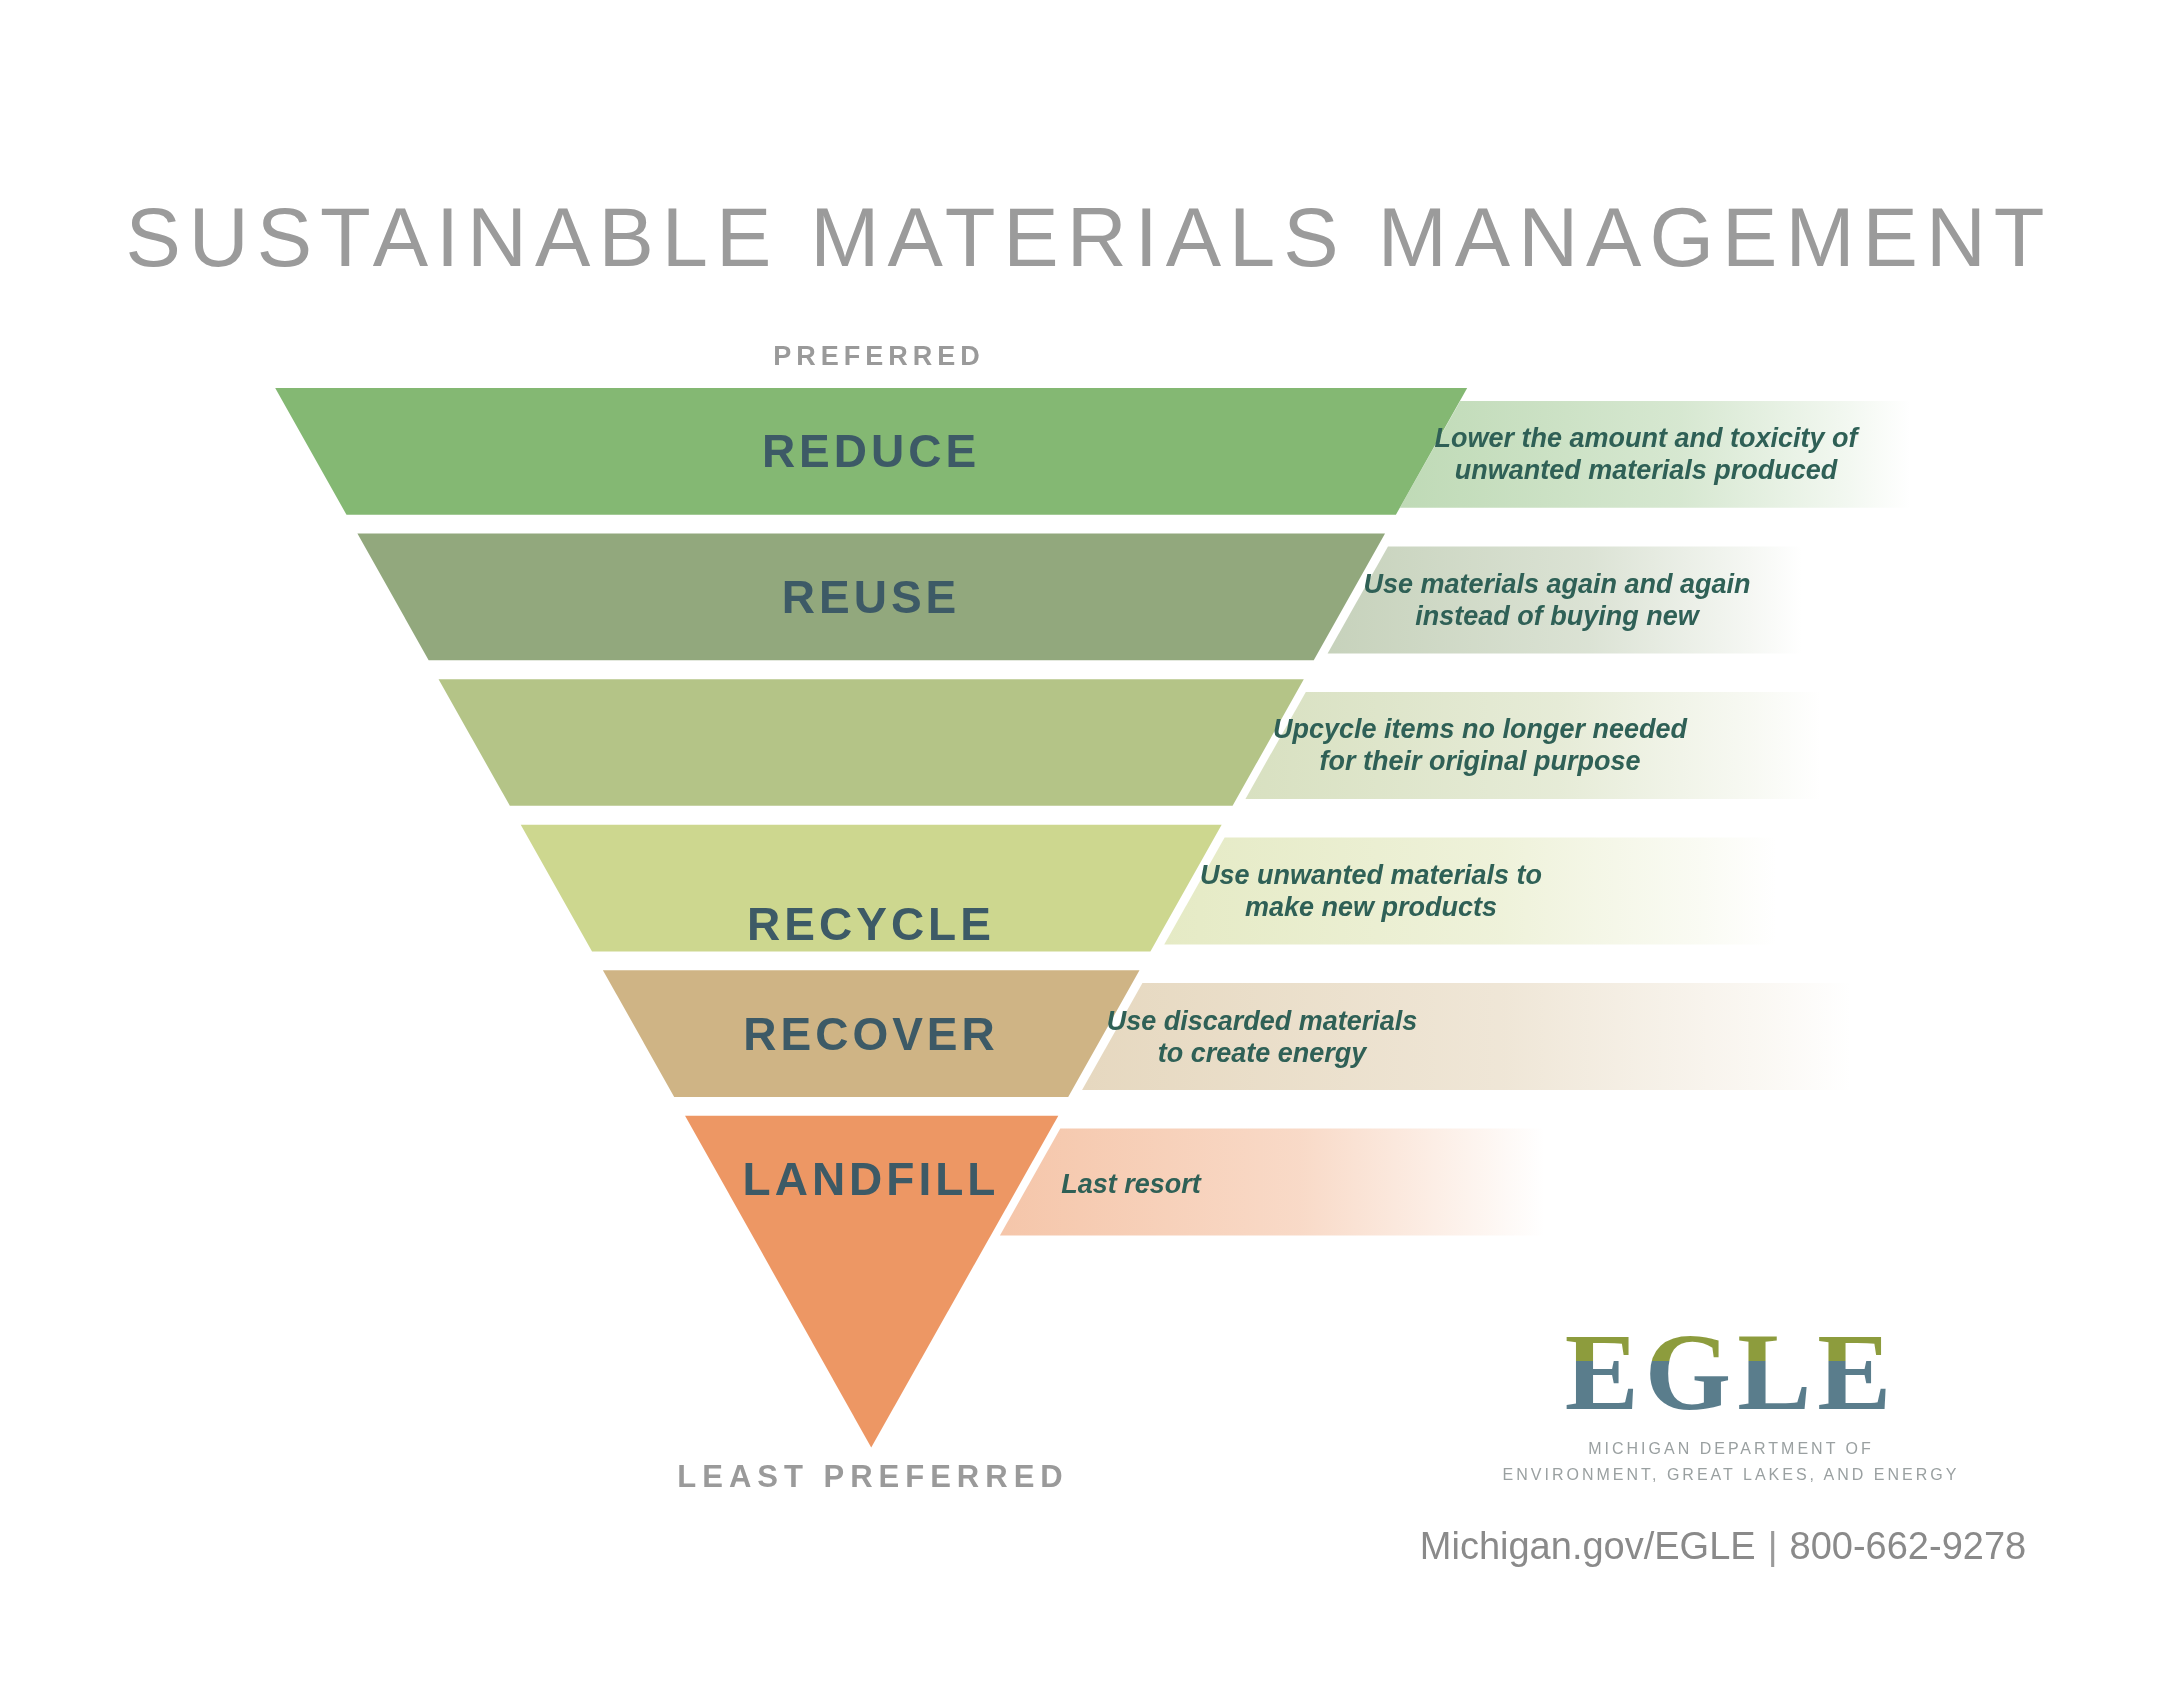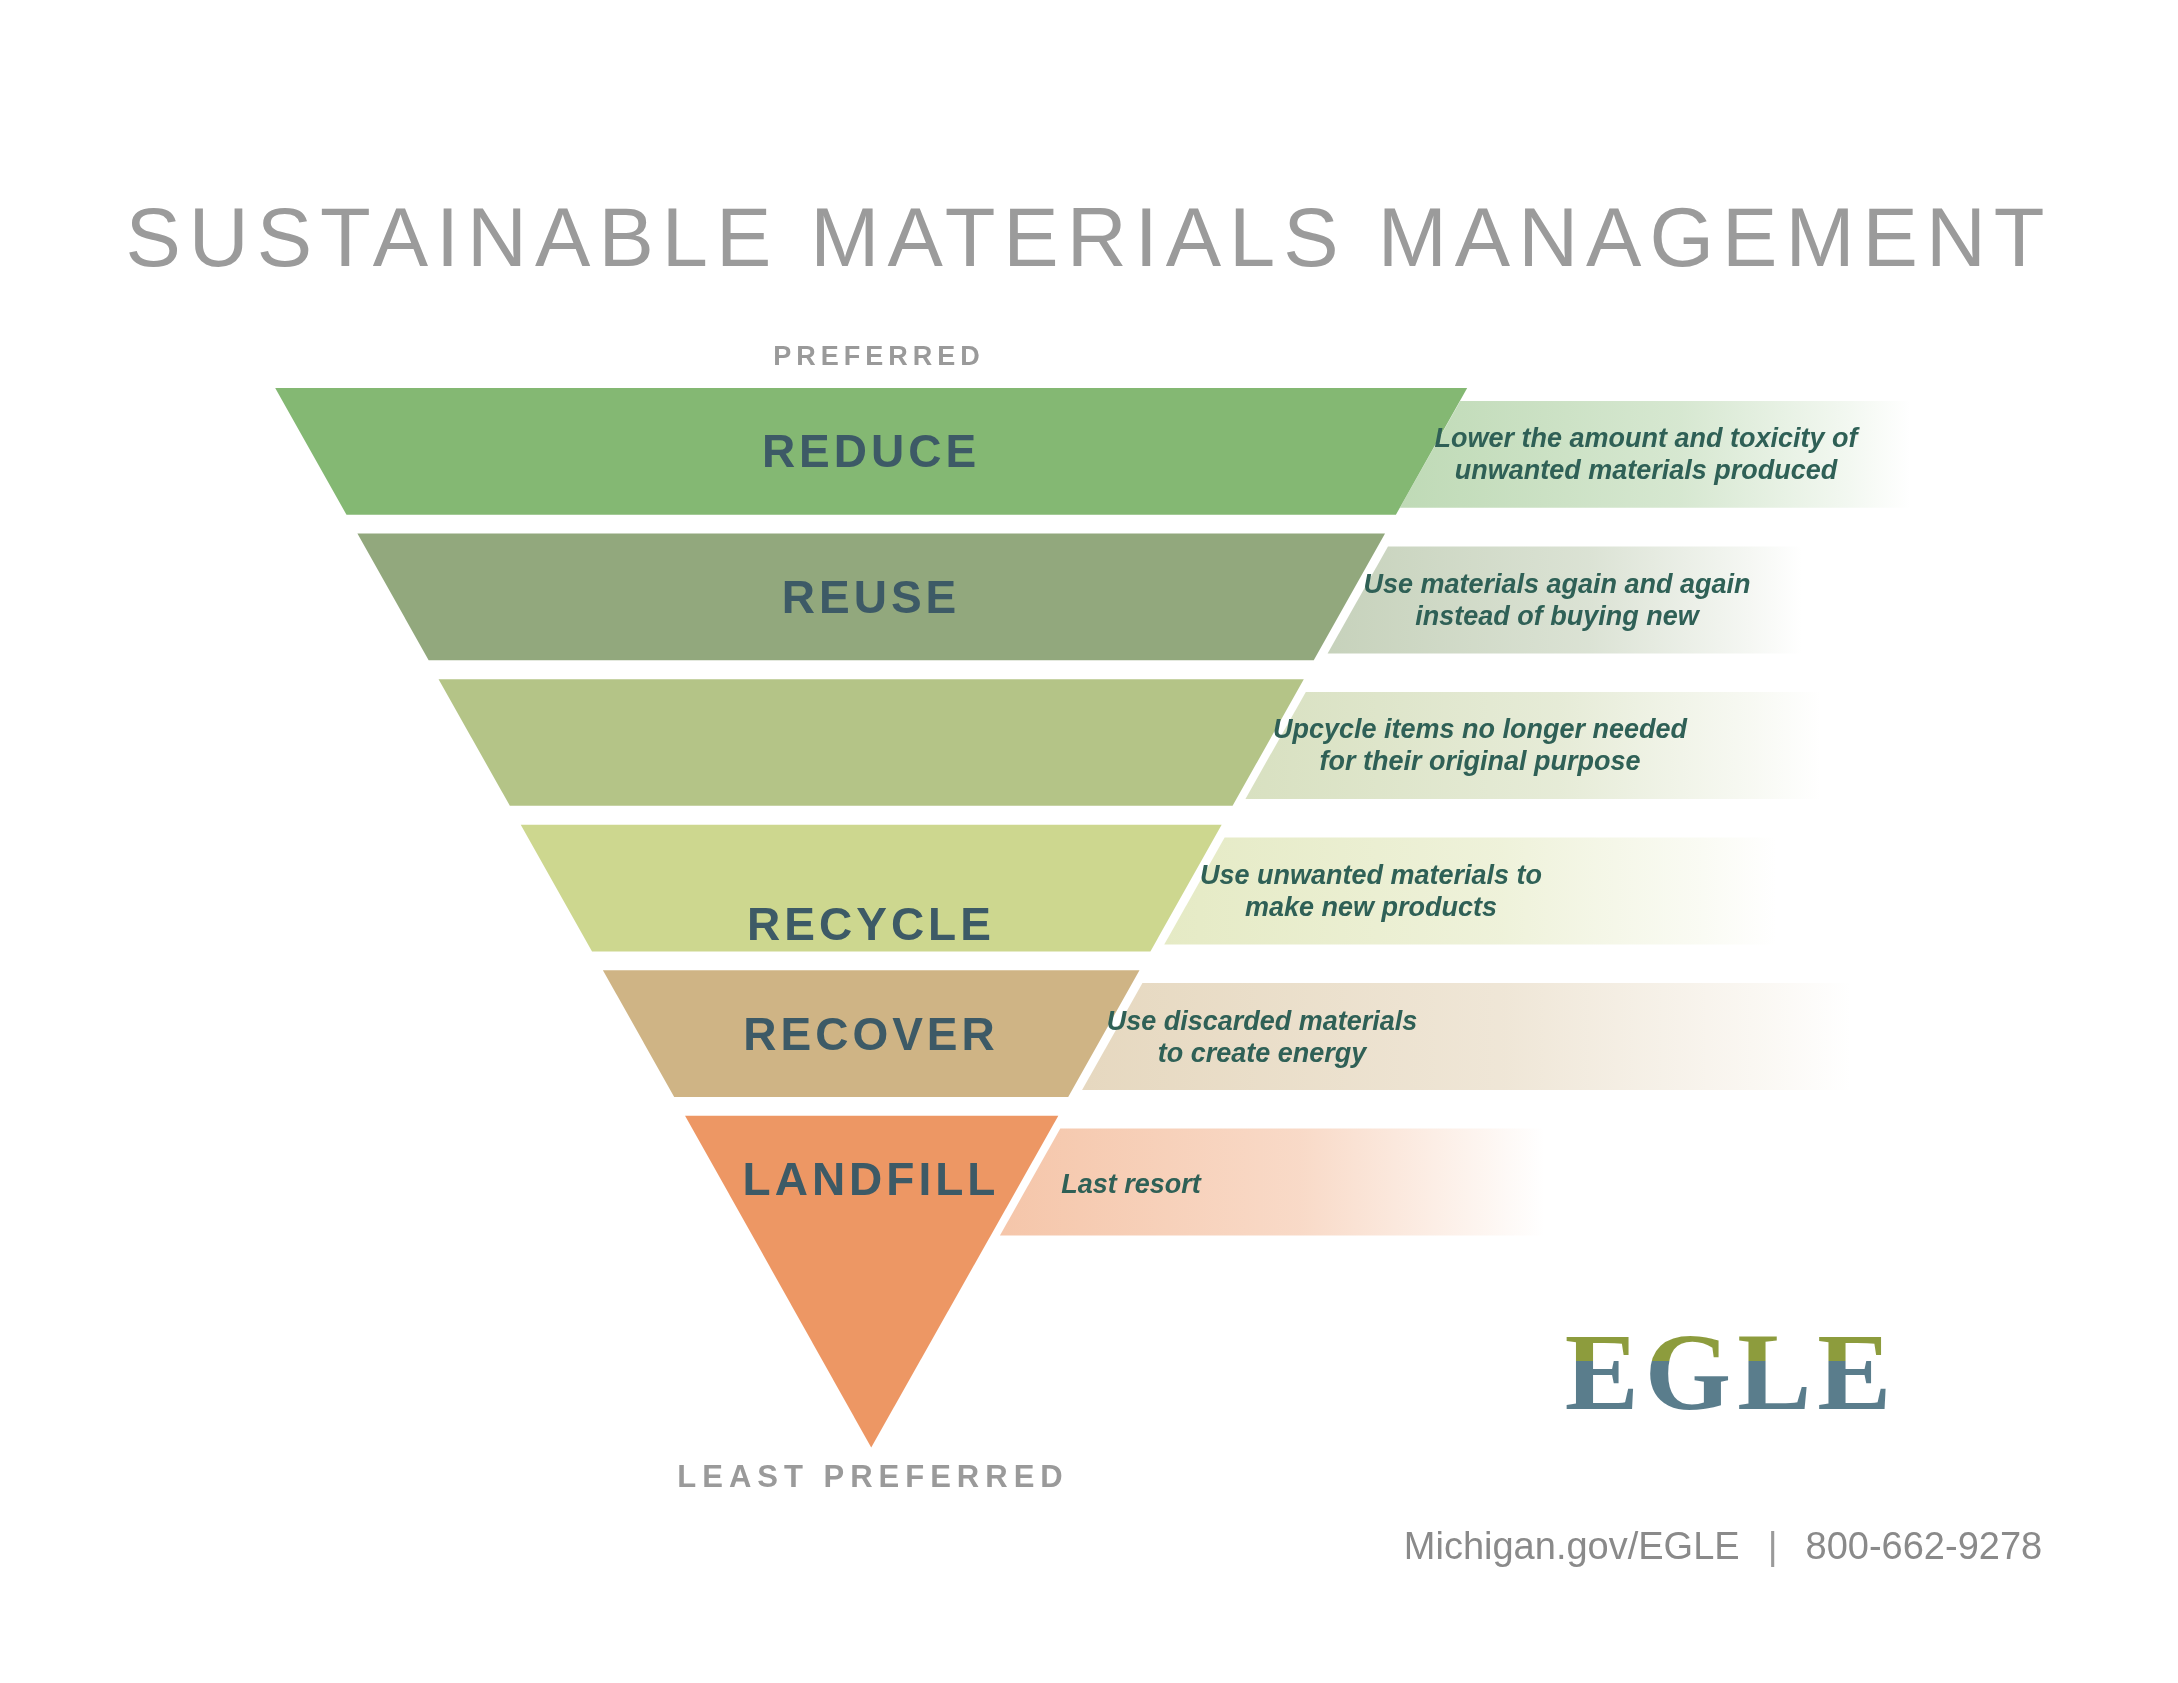--- a/index.html
+++ b/index.html
@@ -100,21 +100,21 @@
     color: #9aa0a1;
     white-space: nowrap;
   }
 
   .footer-line {
     left: 1723px;
     top: 1546px;
     transform: translate(-50%, -50%);
     display: flex;
     align-items: center;
-    gap: 28px;
+    gap: 12px;
     font-size: 38px;
     color: #8a8a8a;
     white-space: nowrap;
   }
   .footer-line .sep { color: #9a9a9a; }
 </style>
 </head>
 <body>
 
 <div id="canvas">
@@ -205,20 +205,24 @@
     <div>to create energy</div>
   </div>
   <div class="abs band-desc" style="left:1131px; top:1184px;">
     <div>Last resort</div>
   </div>
 
   <div class="abs edge-label least-preferred">LEAST PREFERRED</div>
 
   <div class="abs logo-block">
     <div class="logo-text" style="background-image: linear-gradient(rgb(141, 156, 61) 0%, rgb(141, 156, 61) 40%, rgb(90, 125, 140) 40%, rgb(90, 125, 140) 100%);">EGLE</div>
+    <div class="logo-tagline">
+      <div>MICHIGAN DEPARTMENT OF</div>
+      <div>ENVIRONMENT, GREAT LAKES, AND ENERGY</div>
+    </div>
   </div>
 
   <div class="abs footer-line">
     <span>Michigan.gov/EGLE</span>
     <span class="sep">|</span>
     <span>800-662-9278</span>
   </div>
 
 </div>
 

